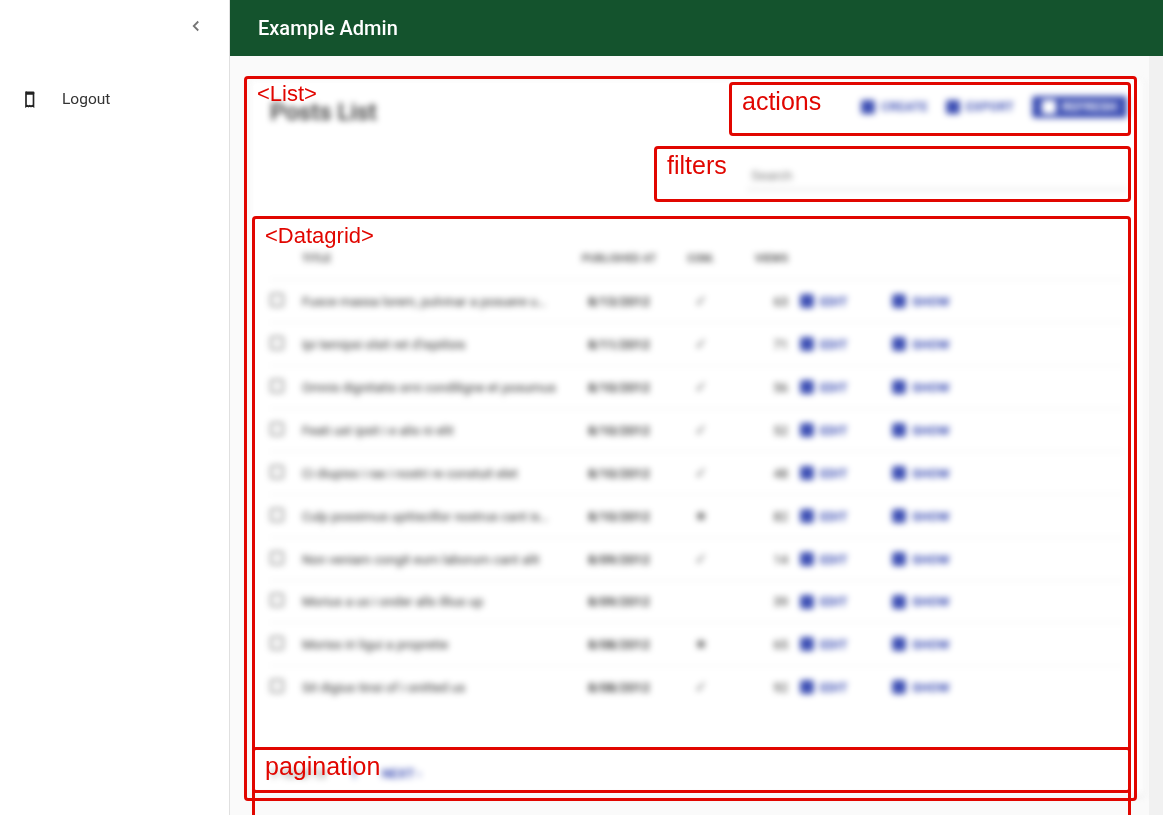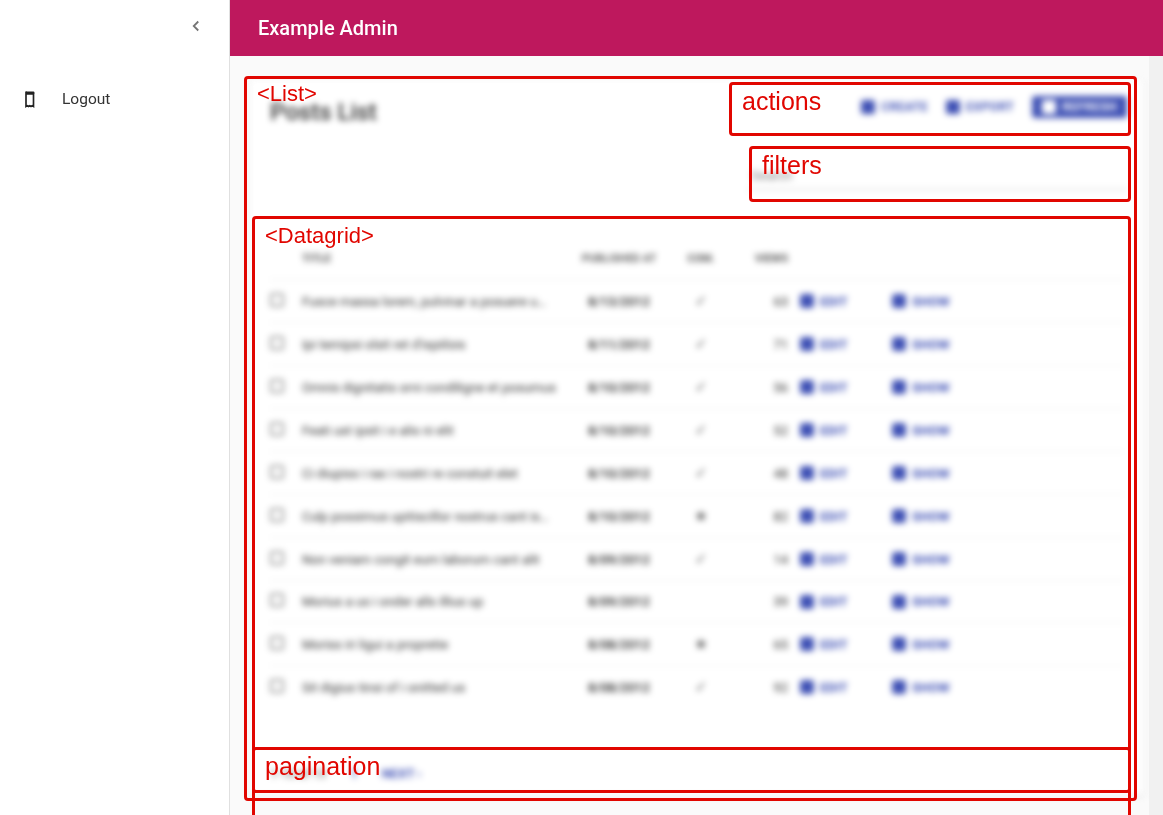--- a/index.html
+++ b/index.html
@@ -9,21 +9,21 @@
   
   .sidebar { width: 230px; background: #fff; border-right: 1px solid #e0e0e0; display: flex; flex-direction: column; }
   .sidebar-header { height: 56px; display: flex; align-items: center; justify-content: flex-end; padding-right: 24px; }
   .chevron { color: #757575; }
   .nav { padding-top: 20px; }
   .nav-item { display: flex; align-items: center; gap: 20px; padding: 12px 20px; color: #333; font-size: 15.5px; cursor: pointer; }
   .nav-item .ico { width: 22px; height: 22px; display: inline-flex; align-items: center; justify-content: center; color: #222; }
 
   
   .main { flex: 1; display: flex; flex-direction: column; position: relative; }
-  .appbar { height: 56px; background: #be185d; color: #fff; display: flex; align-items: center; padding: 0 28px; font-size: 20px; font-weight: 500; }
+  .appbar { height: 56px; background: #14532d; color: #fff; display: flex; align-items: center; padding: 0 28px; font-size: 20px; font-weight: 500; }
   .content { position: relative; flex: 1; padding: 24px 20px 20px 20px; }
 
   
   .anno { position: absolute; border: 3px solid #e10600; border-radius: 4px; pointer-events: none; }
   .anno-label { position: absolute; top: 2px; left: 10px; color: #e10600; font-size: 22px; font-weight: 500; font-family: "Segoe UI", Arial, sans-serif; }
   .anno-label.small { font-size: 25px; }
   .anno-label.lower { top: 4px; }
 
   
   .blur-card { position: absolute; left: 20px; right: 20px; top: 24px; bottom: 20px; background: #fff; box-shadow: 0 1px 3px rgba(0,0,0,0.15); filter: blur(3px); padding: 18px 20px; }
@@ -280,21 +280,21 @@
           <span>NEXT ›</span>
         </div>
       </div>
 
       <div class="anno" style="left:14px; top:20px; right:26px; bottom:14px;">
         <span class="anno-label">&lt;List&gt;</span>
       </div>
       <div class="anno" style="top:26px; right:32px; width:402px; height:54px;">
         <span class="anno-label small">actions</span>
       </div>
-      <div class="anno" style="top:90px; right:32px; width:382px; height:56px;">
+      <div class="anno" style="top:90px; right:32px; width:477px; height:56px;">
         <span class="anno-label small">filters</span>
       </div>
       <div class="anno" style="left:22px; top:160px; right:32px; height:652px;">
         <span class="anno-label lower">&lt;Datagrid&gt;</span>
       </div>
       <div class="anno" style="left:22px; bottom:22px; right:32px; height:46px;">
         <span class="anno-label small">pagination</span>
       </div>
 
     </div>

